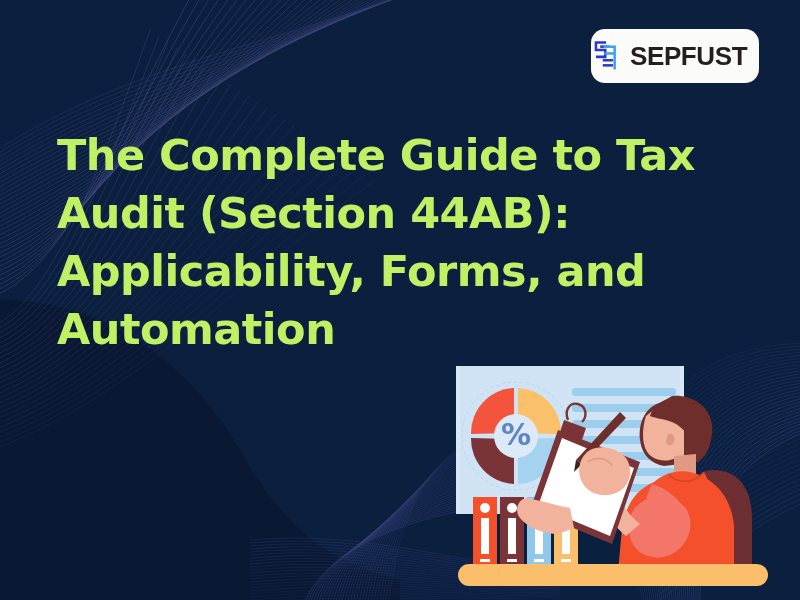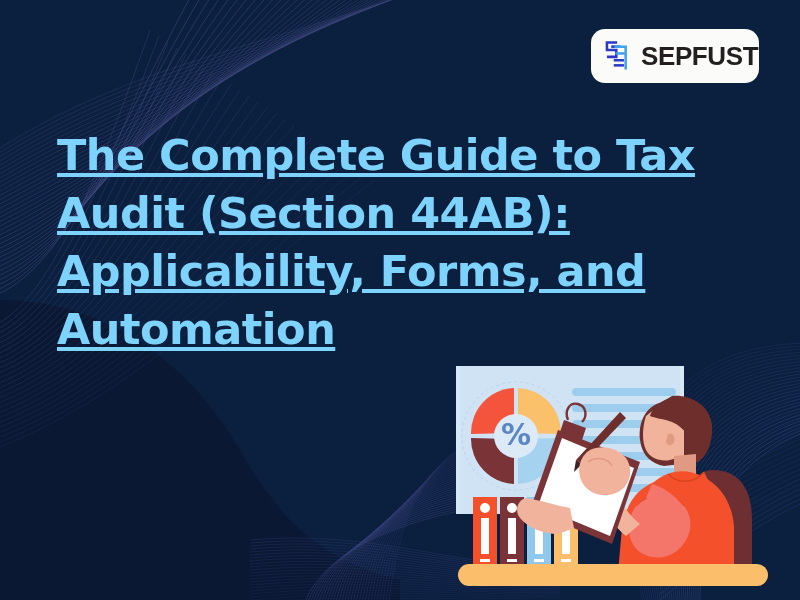--- a/index.html
+++ b/index.html
@@ -17,47 +17,46 @@
 
   
   .waves{pointer-events:none;}
 
   
   #logo-badge{
     position:absolute;left:591px;top:29px;
     width:168px;height:54px;
     background:#fbfbfa;border-radius:14px;
     display:flex;align-items:center;
-    padding:0 12px;box-sizing:border-box;
+    padding:0 1px;box-sizing:border-box;
     gap:8px;
   }
   #logo-mark{width:30px;height:34px;flex:0 0 auto;display:block;}
   #logo-word{
     font-family:"Liberation Sans", sans-serif;
     font-weight:bold;
     font-size:26px;
     letter-spacing:-0.4px;
     color:#231f20;
     line-height:1;
     white-space:nowrap;
   }
 
   
   #headline{
     position:absolute;left:57px;top:126px;
     width:660px;
     margin:0;
-    color:#7dd3fc;
+    color:#bef264;
     font-family:"DejaVu Sans", sans-serif;
     font-weight:bold;
     font-size:43px;
     line-height:58px;
     letter-spacing:-0.5px;
     white-space:pre-line;
-    text-decoration:underline;
   }
 
   
   #illustration{
     position:absolute;left:440px;top:358px;
     width:360px;height:242px;
   }
 </style>
 </head>
 <body>

